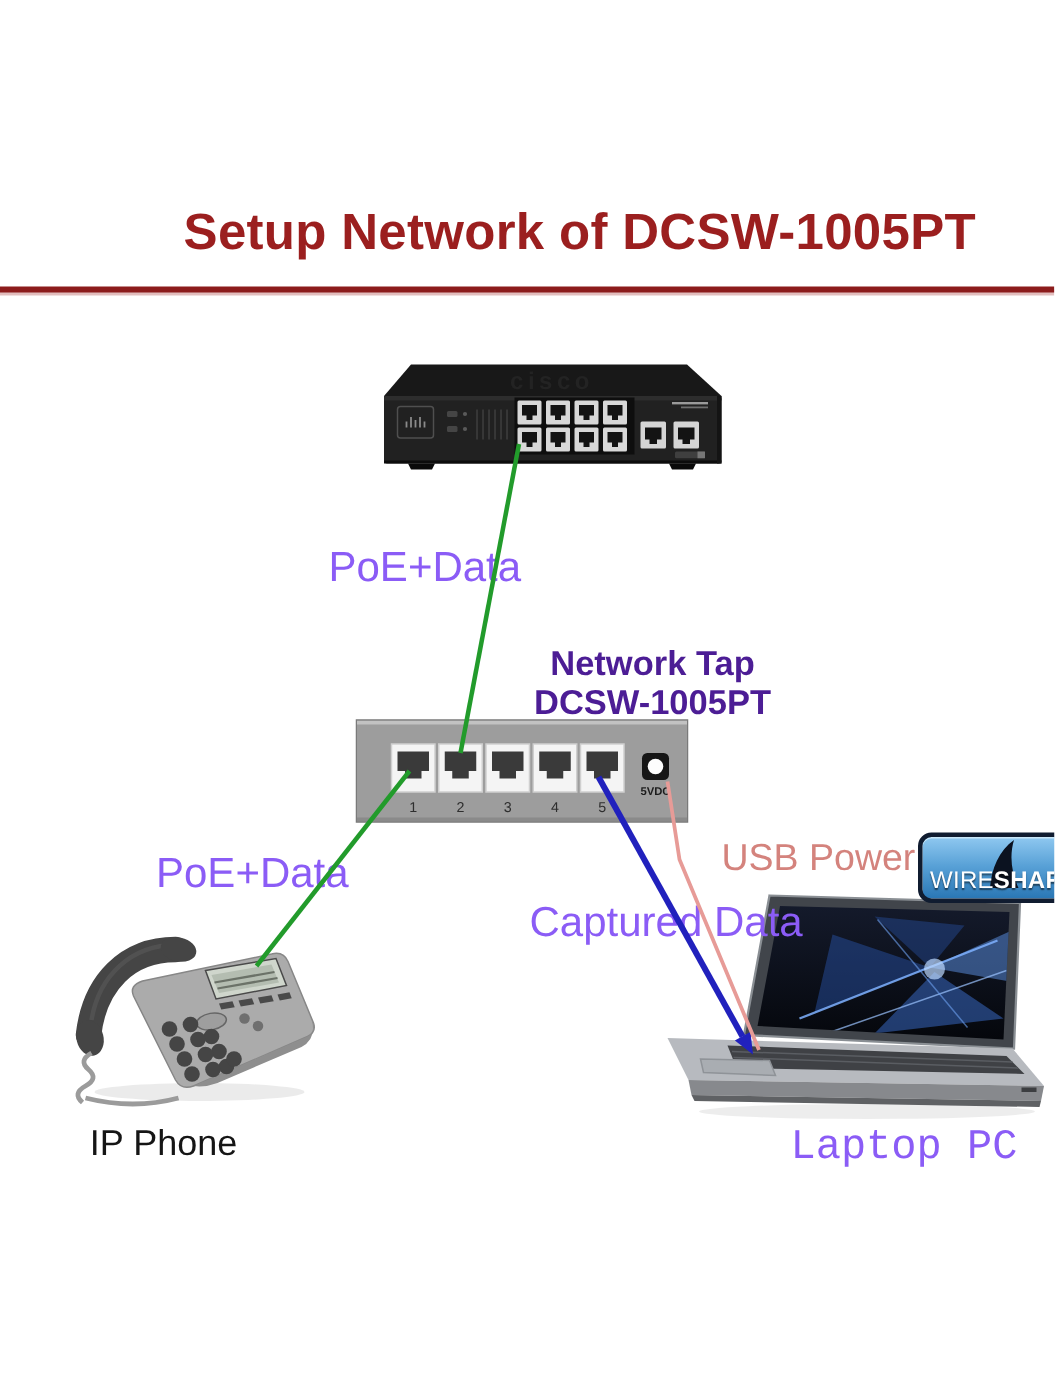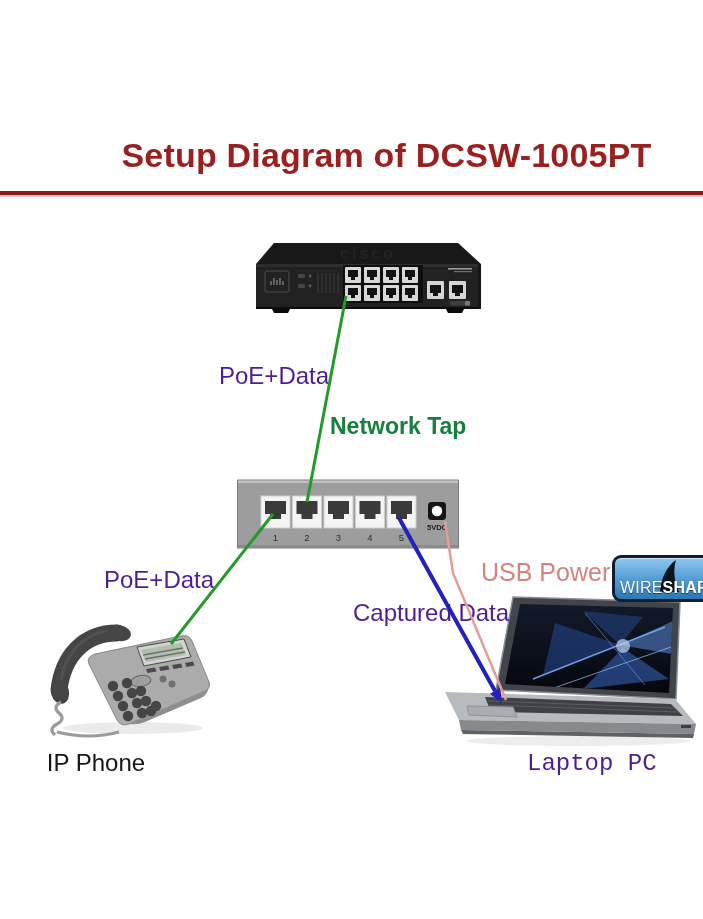--- a/index.html
+++ b/index.html
@@ -10,29 +10,29 @@
   .page-title {
     position:absolute; left:70px; right:0; top:136px; text-align:center;
     font-size:34px; font-weight:700; color:#9b1f1f; letter-spacing:0.2px;
     white-space:nowrap;
   }
   .title-rule {
     position:absolute; left:0; top:191px; width:703px; height:4px;
     background:#8c1c1c; box-shadow:0 2px 0 rgba(190,110,110,0.45);
   }
   .lbl {
-    position:absolute; font-size:24px; color:#4c1d95; white-space:nowrap;
+    position:absolute; font-size:28px; color:#8b5cf6; white-space:nowrap;
   }
   .lbl-tap-name {
-    position:absolute; left:330px; top:413px; width:210px; 
-    font-size:23px; font-weight:700; line-height:26px; color:#15803d;
+    position:absolute; left:330px; top:429px; width:210px; text-align:center;
+    font-size:23px; font-weight:700; line-height:26px; color:#4c1d95;
   }
   .lbl-usb { color:#d4837d; font-size:25px; }
   .lbl-phone {
-    position:absolute; left:2px; top:750px; width:188px; text-align:center;
+    position:absolute; left:15px; top:750px; width:188px; text-align:center;
     font-size:24px; line-height:25px; color:#151515;
   }
   .dev { position:absolute; }
   .overlay {
     position:absolute; left:0; top:0; width:703px; height:919px;
     pointer-events:none; z-index:30;
   }
   .labels { z-index:40; }
   svg text { font-family:"Liberation Sans", sans-serif; }
 
@@ -49,21 +49,21 @@
     letter-spacing:0.2px; text-shadow:0 1px 1px rgba(0,0,0,0.55);
     white-space:nowrap;
   }
   .ws-text .shark { font-weight:800; }
 </style>
 </head>
 <body>
 
 <div class="page">
 
-  <div class="page-title">Setup Diagram of DCSW-1005PT</div>
+  <div class="page-title">Setup Network of DCSW-1005PT</div>
   <div class="title-rule"></div>
 
   <svg class="dev" style="left:250px; top:237px;" width="235" height="80" viewBox="0 0 235 80">
     <g>
       <polygon points="24,6 208,6 231,27 6,27" fill="#181818"></polygon>
       <text x="118" y="22" text-anchor="middle" font-size="16" font-weight="bold" letter-spacing="3" fill="#232323">cisco</text>
       <rect x="6" y="27" width="225" height="45" rx="2" fill="#212121"></rect>
       <rect x="6" y="27" width="225" height="3" fill="#2d2d2d"></rect>
       <rect x="6" y="70" width="225" height="2" fill="#0c0c0c"></rect>
       <rect x="228" y="27" width="3" height="45" fill="#141414"></rect>
@@ -271,20 +271,21 @@
     <line x1="273" y1="514" x2="171" y2="644" stroke="#229b2b" stroke-width="3"></line>
     <path d="M399 518 L495 691" stroke="#2121bd" stroke-width="4" fill="none"></path>
     <polygon points="502,703 489.9,693.7 500.3,687.9" fill="#2121bd"></polygon>
     <path d="M445 521 L453 573 L506 700" stroke="#e79b97" stroke-width="2.5" fill="none"></path>
   </svg>
 
   <div class="labels">
     <div class="lbl" style="left:219px; top:362px;">PoE+Data</div>
     <div class="lbl-tap-name">
       <div>Network Tap</div>
+      <div>DCSW-1005PT</div>
     </div>
     <div class="lbl" style="left:104px; top:566px;">PoE+Data</div>
     <div class="lbl" style="left:308px; top:599px;margin-left:45px;">Captured Data</div>
     <div class="lbl lbl-usb" style="left:481px; top:558px;">USB Power</div>
     <div class="lbl-phone">
       <div>IP Phone</div>
     </div>
     <div class="lbl" style="left:527px; top:750px;font-family:Liberation Mono, monospace;">Laptop PC</div>
   </div>
 

